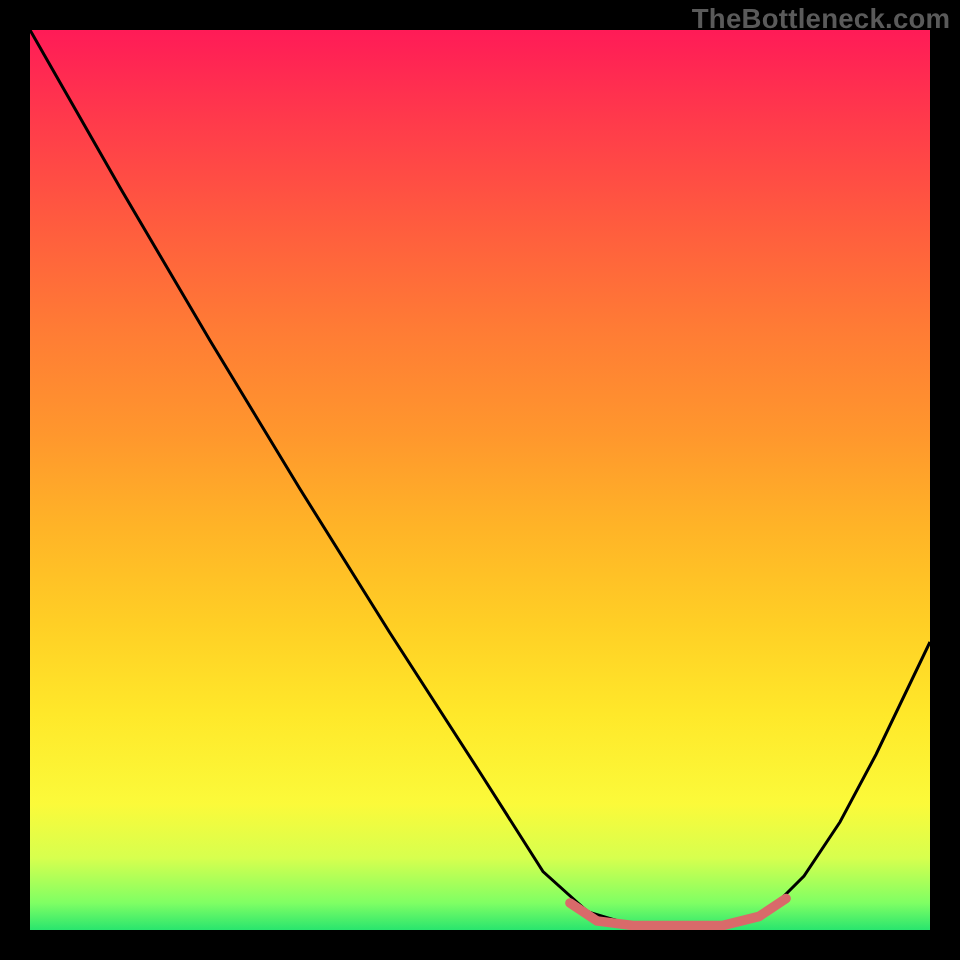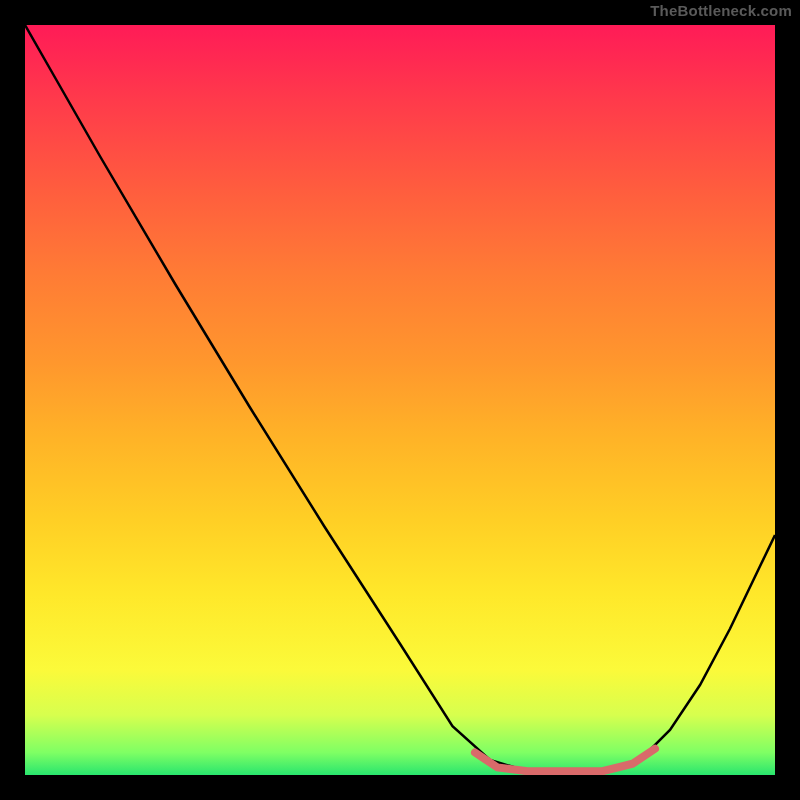--- a/index.html
+++ b/index.html
@@ -13,21 +13,21 @@
   .frame {
     position: relative;
     width: 800px;
     height: 800px;
   }
   .watermark {
     position: absolute;
     top: 2px;
     right: 8px;
     font-family: Arial, Helvetica, sans-serif;
-    font-size: 15px;
+    font-size: 23px;
     font-weight: bold;
     color: #5a5a5a;
     letter-spacing: 0.2px;
   }
   .plot-area {
     position: absolute;
     left: 25px;
     top: 25px;
     width: 750px;
     height: 750px;

